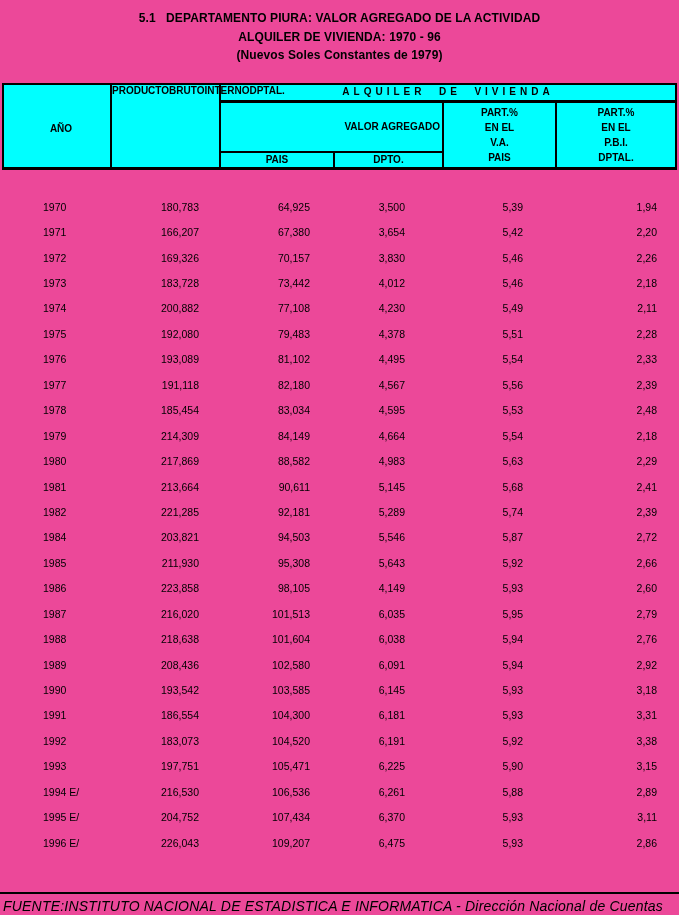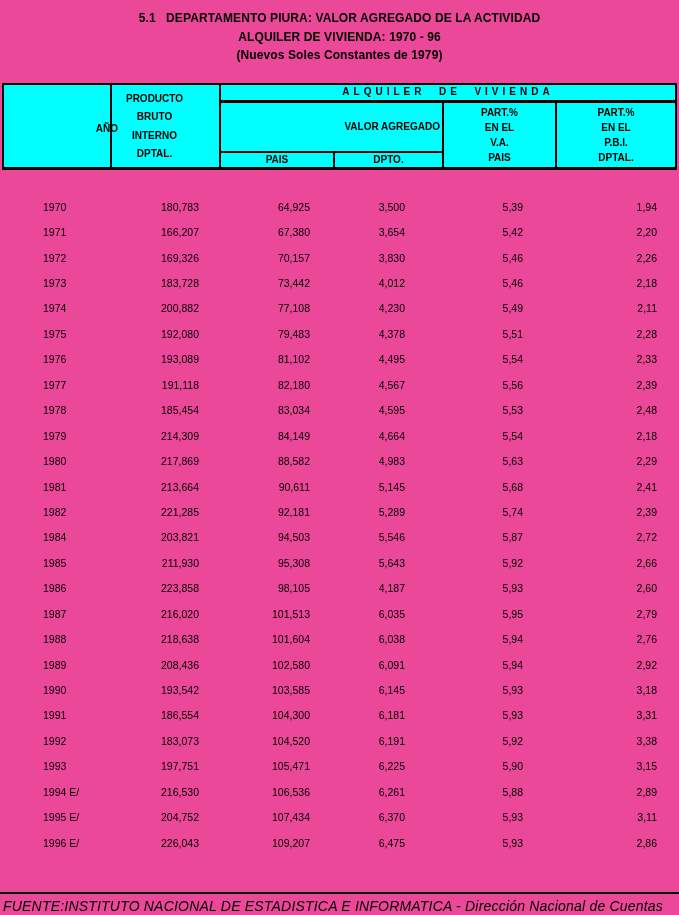--- a/index.html
+++ b/index.html
@@ -30,23 +30,23 @@
   }
   .thead .vline, .thead .hline { position: absolute; background: #000000; }
   .v-ano   { left: 106px; top: 0; width: 2px; height: 82px; }
   .v-va    { left: 215px; top: 0; width: 2px; height: 82px; }
   .h-alq   { left: 215px; top: 15px; width: 456px; height: 3px; }
   .h-vagr  { left: 215px; top: 66px; width: 225px; height: 2px; }
   .v-paisdpto { left: 329px; top: 66px; width: 2px; height: 16px; }
   .v-partva   { left: 438px; top: 15px; width: 2px; height: 67px; }
   .v-partpbi  { left: 551px; top: 15px; width: 2px; height: 67px; }
   .hcell { position: absolute; text-align: center; }
-  .hc-ano  { left: 0; top: 38px; width: 114px; text-align: right; }
-  .hc-pbi  { left: 100px; top: 0; width: 101px; height: 82px;
-             display: flex; flex-direction: column; justify-content: space-evenly; }
+  .hc-ano  { left: 0; top: 38px; width: 114px; }
+  .hc-pbi  { left: 108px; top: 0; width: 101px; height: 82px;
+             display: flex; flex-direction: row; justify-content: space-evenly; }
   .hc-alq  { left: 217px; top: 1px; width: 454px; letter-spacing: 4px; white-space: pre; }
   .hc-vagr { left: 217px; top: 36px; width: 219px; text-align: right; }
   .hc-pais { left: 217px; top: 69px; width: 112px; }
   .hc-dpto { left: 331px; top: 69px; width: 107px; text-align: center; }
   .hc-partva, .hc-partpbi {
     top: 18px; height: 64px;
     display: flex; flex-direction: column; justify-content: space-evenly;
   }
   .hc-partva { left: 440px; width: 111px; }
   .hc-partpbi { left: 553px; width: 118px; }
@@ -251,21 +251,21 @@
       <span class="tcell c-vapais">95,308</span>
       <span class="tcell c-vadpto">5,643</span>
       <span class="tcell c-partva">5,92</span>
       <span class="tcell c-partpbi">2,66</span>
     </div>
 
     <div class="trow">
       <span class="tcell c-year">1986</span>
       <span class="tcell c-pbi">223,858</span>
       <span class="tcell c-vapais">98,105</span>
-      <span class="tcell c-vadpto">4,187</span>
+      <span class="tcell c-vadpto">4,149</span>
       <span class="tcell c-partva">5,93</span>
       <span class="tcell c-partpbi">2,60</span>
     </div>
 
     <div class="trow">
       <span class="tcell c-year">1987</span>
       <span class="tcell c-pbi">216,020</span>
       <span class="tcell c-vapais">101,513</span>
       <span class="tcell c-vadpto">6,035</span>
       <span class="tcell c-partva">5,95</span>

